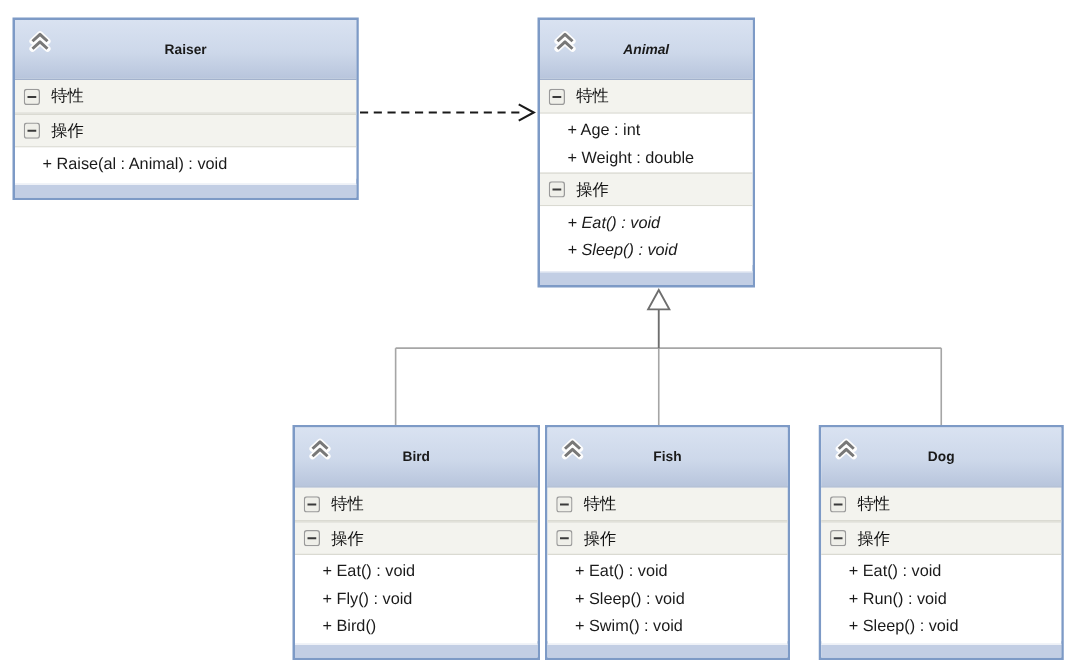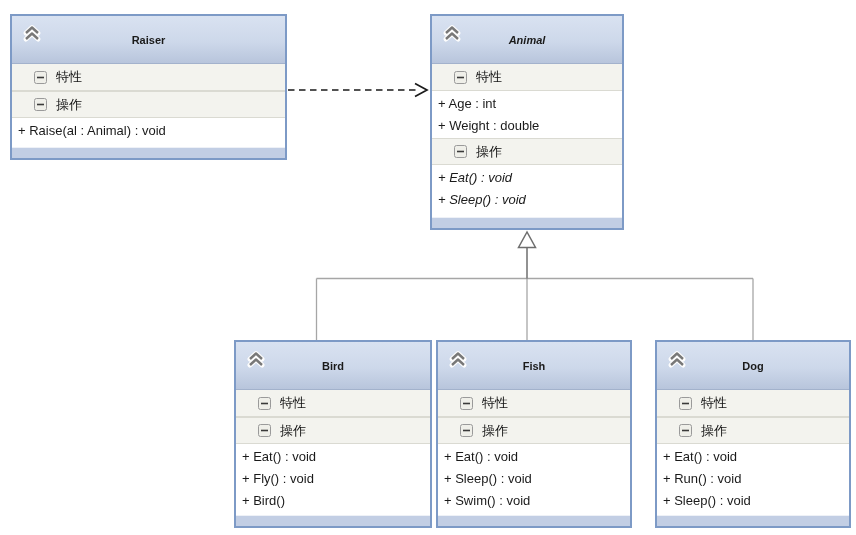--- a/index.html
+++ b/index.html
@@ -39,29 +39,29 @@
   }
   .ttl { font-weight: bold; font-size: 11px; color: #1a1a1a; }
   .italic { font-style: italic; }
   .sec {
     flex: 0 0 27px;
     height: 27px;
     background: #f3f3ee;
     border-top: 1px solid #dadad2;
     border-bottom: 1px solid #dadad2;
     display: flex; align-items: center;
-    padding-left: 22px;
+    padding-left: 7px;
   }
   .sec.first { border-top: none; }
   .exp { width: 13px; height: 13px; margin-right: 9px; flex: 0 0 13px; display: inline-flex; }
   .seclbl { font-size: 13px; color: #111; }
   .mems { padding: 2px 0 1px 0; background: #ffffff; }
   .mem {
     line-height: 22px; height: 22px;
-    padding-left: 6px;
+    padding-left: 22px;
     white-space: nowrap;
     font-size: 13px;
   }
   .ftr {
     margin-top: auto;
     flex: 0 0 11px;
     height: 11px;
     background: #c2cee4;
     border-top: 1px solid #eef1f7;
   }
@@ -115,21 +115,21 @@
           </svg>
       </span>
       <span class="seclbl">操作</span>
     </div>
     <div class="mems">
       <div class="mem">+ Raise(al : Animal) : void</div>
     </div>
     <div class="ftr"></div>
   </div>
 
-  <div class="uml-box" style="left:430px; top:14px; width:194px; height:216px;">
+  <div class="uml-box" style="left:430px; top:14px; width:174px; height:216px;">
     <div class="hdr">
       <span class="chev">
         <svg width="20" height="19" viewBox="0 0 20 19">
             <path d="M4 9 L10 3.5 L16 9 M4 15 L10 9.5 L16 15" fill="none" stroke="#fdfdfd" stroke-width="5" stroke-linecap="round" stroke-linejoin="round"></path>
             <path d="M4 9 L10 3.5 L16 9 M4 15 L10 9.5 L16 15" fill="none" stroke="#787878" stroke-width="2.4" stroke-linejoin="round"></path>
           </svg>
       </span>
       <span class="ttl italic">Animal</span>
     </div>
     <div class="sec first">

